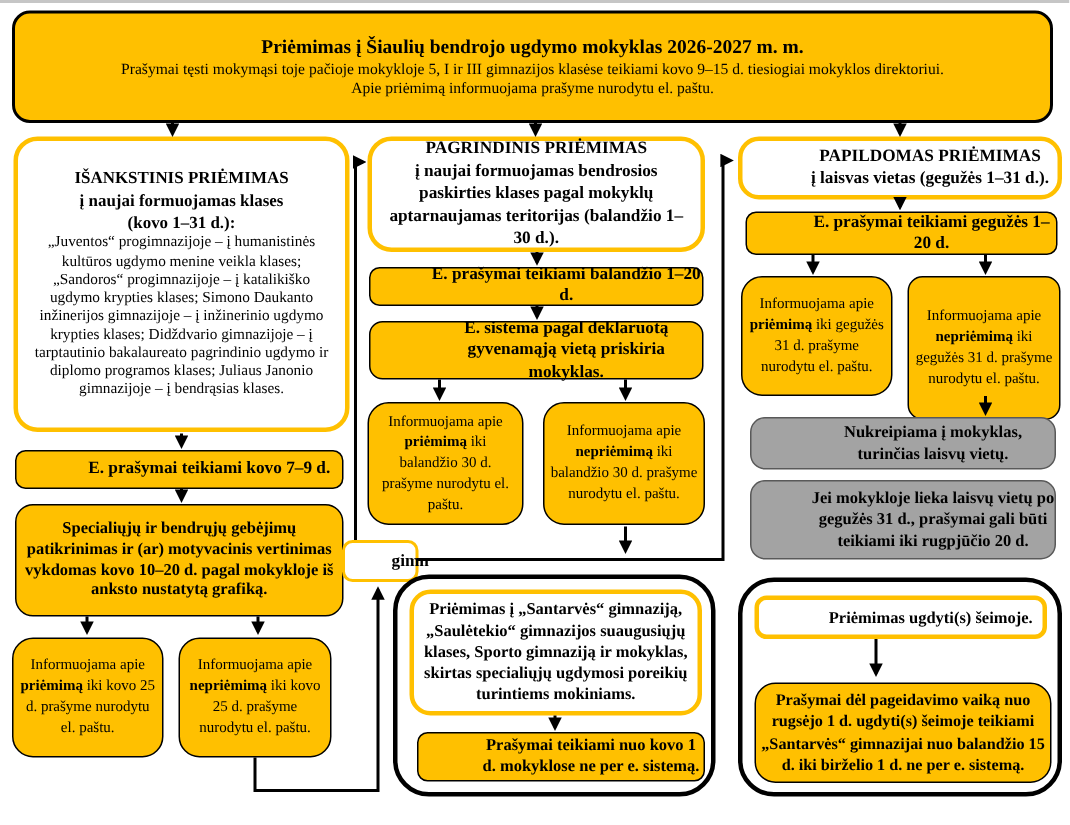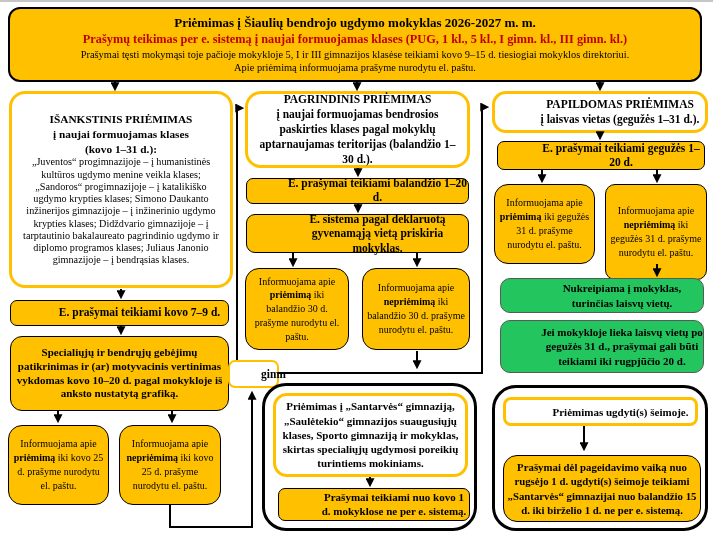--- a/index.html
+++ b/index.html
@@ -4,41 +4,40 @@
 <style>
   html,body{margin:0;padding:0;}
   body{
     width:713px;height:550px;position:relative;background:#ffffff;
     font-family:"Liberation Serif","DejaVu Serif",serif;color:#000;overflow:hidden;
   }
   .box{position:absolute;box-sizing:border-box;display:flex;flex-direction:column;
        align-items:center;justify-content:center;text-align:center;padding-left:40px;}
   .gold{background:#FFC000;border:1.6px solid #000;}
   .wgold{background:#fff;border:3px solid #FFC000;}
-  .gray{background:#22c55e;border:1.3px solid #595959;}
+  .gray{background:#a3a3a3;border:1.3px solid #595959;}
   .blackbox{background:#fff;border:3px solid #000;}
   .hdr{left:8px;top:7px;width:694px;height:75px;background:#FFC000;border:2px solid #000;border-radius:12px;padding:2px 10px;}
   .hdr .l1{font-size:13px;font-weight:bold;line-height:1.35;}
   .hdr .l2{font-size:12.3px;font-weight:bold;color:#C00000;line-height:1.3;}
   .hdr .l3{font-size:10.4px;line-height:1.3;}
   .colhead{font-size:11.3px;font-weight:bold;line-height:1.3;}
   .step{font-size:11.5px;font-weight:bold;line-height:1.2;}
   .info{font-size:10px;line-height:1.38;padding:2px 3px;}
   .body-sm{font-size:10.2px;line-height:1.2;}
   svg.wires{position:absolute;left:0;top:0;pointer-events:none;}
   .topedge{position:absolute;left:0;top:0;width:713px;height:2px;background:#c6c6c6;}
 </style>
 </head>
 <body>
 
 <div class="topedge"></div>
 
 <div class="box hdr">
   <div class="l1">Priėmimas į Šiaulių bendrojo ugdymo mokyklas 2026-2027 m. m.</div>
-  <div class="l2">Prašymų teikimas per e. sistemą į naujai formuojamas klases (PUG, 1 kl., 5 kl., I gimn. kl., III gimn. kl.)</div>
   <div class="l3">Prašymai tęsti mokymąsi toje pačioje mokykloje 5, I ir III gimnazijos klasėse teikiami kovo 9–15 d. tiesiogiai mokyklos direktoriui.</div>
   <div class="l3">Apie priėmimą informuojama prašyme nurodytu el. paštu.</div>
 </div>
 
 <div class="box wgold" style="left:9px;top:91px;width:224px;height:197px;border-radius:16px;padding:2px 6px;">
   <div class="colhead">IŠANKSTINIS PRIĖMIMAS</div>
   <div class="colhead">į naujai formuojamas klases</div>
   <div class="colhead">(kovo 1–31 d.):</div>
   <div class="body-sm">„Juventos“ progimnazijoje – į humanistinės kultūros ugdymo menine veikla klases; „Sandoros“ progimnazijoje – į katalikiško ugdymo krypties klases; Simono Daukanto inžinerijos gimnazijoje – į inžinerinio ugdymo krypties klases; Didždvario gimnazijoje – į tarptautinio bakalaureato pagrindinio ugdymo ir diplomo programos klases; Juliaus Janonio gimnazijoje – į bendrąsias klases.</div>
 </div>

